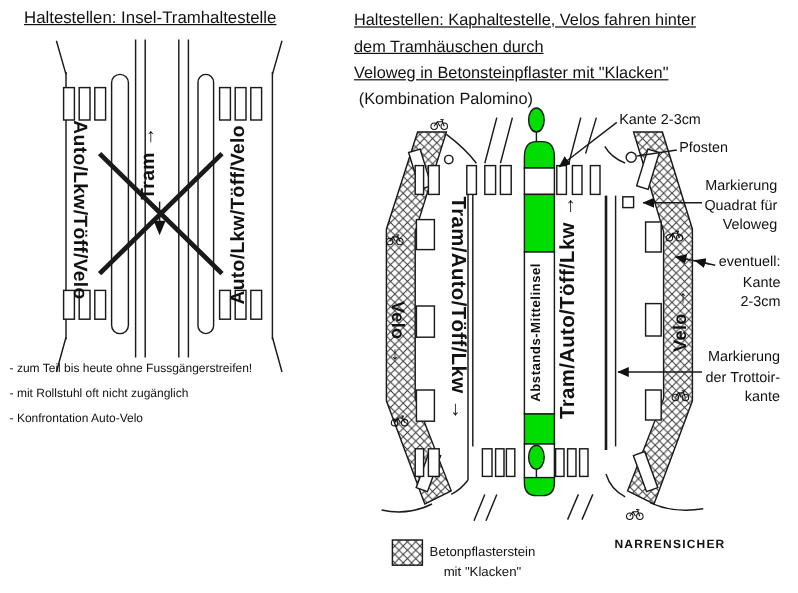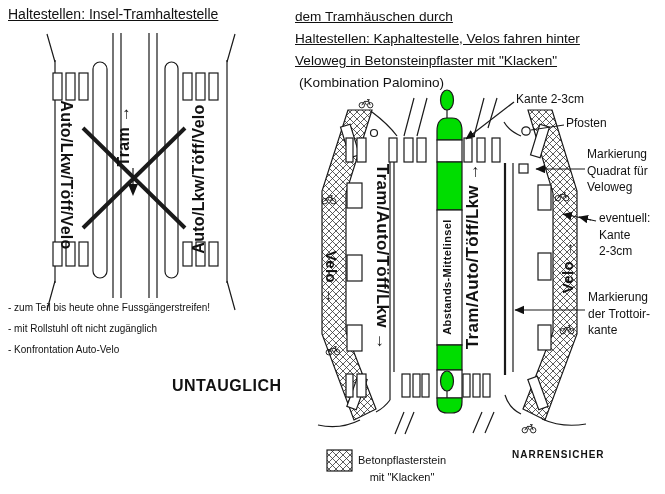--- a/index.html
+++ b/index.html
@@ -9,21 +9,21 @@
   .abs{position:absolute;white-space:nowrap;}
   .title{font-size:14px;}
   .u{text-decoration:underline;}
   .vlab{position:absolute;white-space:nowrap;font-weight:bold;
         transform:translate(-50%,-50%) rotate(90deg);letter-spacing:0.3px;}
   .ccw{transform:translate(-50%,-50%) rotate(-90deg);}
   .arr{margin-left:5px;}
   .bullets{position:absolute;left:8px;top:301px;width:287px;font-size:10px;line-height:14px;}
   .bullets div{margin-bottom:7px;}
   .verdict{position:absolute;font-weight:bold;font-size:16px;letter-spacing:0.5px;}
-  .callout{position:absolute;font-size:12px;line-height:16.5px;}
+  .callout{position:absolute;font-size:12px;line-height:16.5px;text-align:right;}
   .rtitle{position:absolute;left:295px;top:6px;font-size:13.6px;line-height:22px;}
   .legendtxt{position:absolute;left:358px;top:452px;font-size:11px;line-height:17px;text-align:center;}
 </style>
 </head>
 <body>
 
 <div id="stage">
 
   <svg id="art" width="665" height="494" viewBox="0 0 665 494" stroke="#1a1a1a" stroke-width="1.2" fill="none">
     <defs>
@@ -154,38 +154,37 @@
         <use href="#bike" transform="translate(333,350)"></use>
         <use href="#bike" transform="translate(562,196)"></use>
         <use href="#bike" transform="translate(567,329)"></use>
         <use href="#bike" transform="translate(529,428)"></use>
       </g>
 
       <rect x="327" y="450" width="25" height="21" fill="url(#xh)"></rect>
     </g>
   </svg>
 
-  <div class="abs title u" style="left:8px;top:6px">Haltestellen: Insel-Tramhaltestelle</div>
+  <div class="abs title u" style="left:20px;top:6px">Haltestellen: Insel-Tramhaltestelle</div>
 
   <div class="vlab" style="left:66px;top:175px;font-size:16px">Auto/Lkw/Töff/Velo</div>
   <div class="vlab ccw" style="left:199px;top:179px;font-size:16px">Auto/Lkw/Töff/Velo</div>
   <div class="vlab ccw" style="left:124px;top:136px;font-size:16px">
     <span>Tram</span><span class="arr">→</span>
   </div>
 
   <div class="bullets">
     <div>- zum Teil bis heute ohne Fussgängerstreifen!</div>
     <div>- mit Rollstuhl oft nicht zugänglich</div>
     <div>- Konfrontation Auto-Velo</div>
   </div>
-  <div class="verdict" style="left:172px;top:377px">UNTAUGLICH</div>
 
   <div class="rtitle">
+    <div><span class="u">Haltestellen: Kaphaltestelle, Velos fahren hinter</span></div>
     <div><span class="u">dem Tramhäuschen durch</span></div>
-    <div><span class="u">Haltestellen: Kaphaltestelle, Velos fahren hinter</span></div>
     <div><span class="u">Veloweg in Betonsteinpflaster mit "Klacken"</span></div>
     <div style="padding-left:4px"><span>(Kombination Palomino)</span></div>
   </div>
 
   <div class="vlab" style="left:382px;top:257px;font-size:17px">
     <span>Tram/Auto/Töff/Lkw</span><span class="arr">→</span>
   </div>
   <div class="vlab ccw" style="left:473px;top:256px;font-size:17px">
     <span>Tram/Auto/Töff/Lkw</span><span class="arr">→</span>
   </div>

